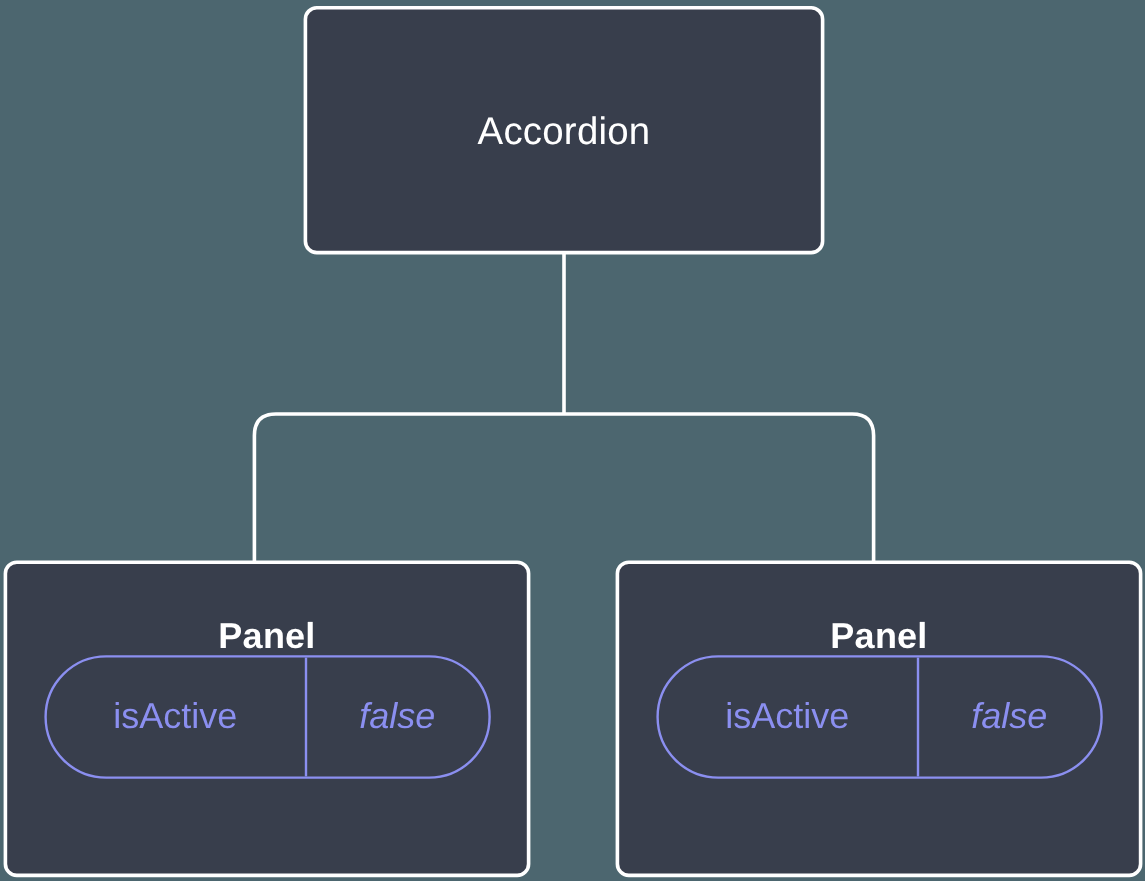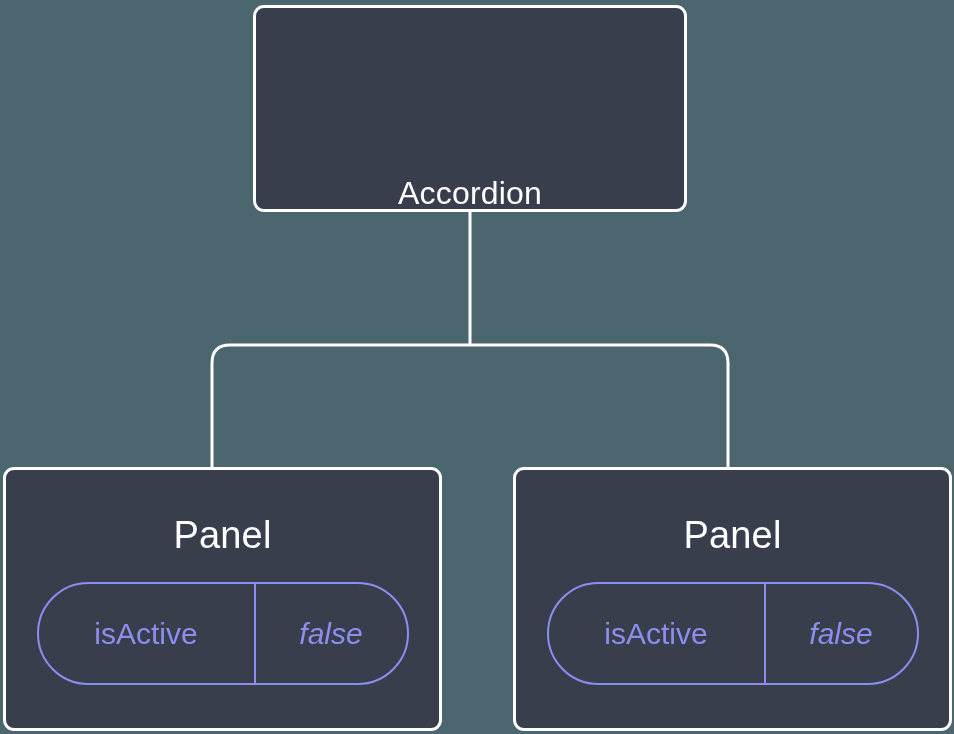--- a/index.html
+++ b/index.html
@@ -37,21 +37,21 @@
     border-radius: 11px;
     display: flex;
     flex-direction: column;
     align-items: center;
   }
   .node-accordion {
     left: 253px;
     top: 5px;
     width: 434px;
     height: 207px;
-    justify-content: flex-end;
+    justify-content: center;
   }
   .node-panel-left {
     left: 3px;
     top: 467px;
     width: 439px;
     height: 264px;
     padding-top: 46px;
   }
   .node-panel-right {
     left: 513px;
@@ -63,26 +63,26 @@
 
   .node-title {
     color: #ffffff;
     font-size: 32px;
     font-weight: 400;
     letter-spacing: 0.2px;
     line-height: 1;
   }
   .node-panel-left .node-title,
   .node-panel-right .node-title {
-    font-size: 38px;
+    font-size: 30px;
+    font-weight: bold;
   }
 
   
   .prop-pill {
-    margin-top: 28px;
     box-sizing: border-box;
     width: 372px;
     height: 103px;
     border: 2px solid #8b8ff0;
     border-radius: 52px;
     display: flex;
     align-items: stretch;
   }
   .prop-key,
   .prop-value {

